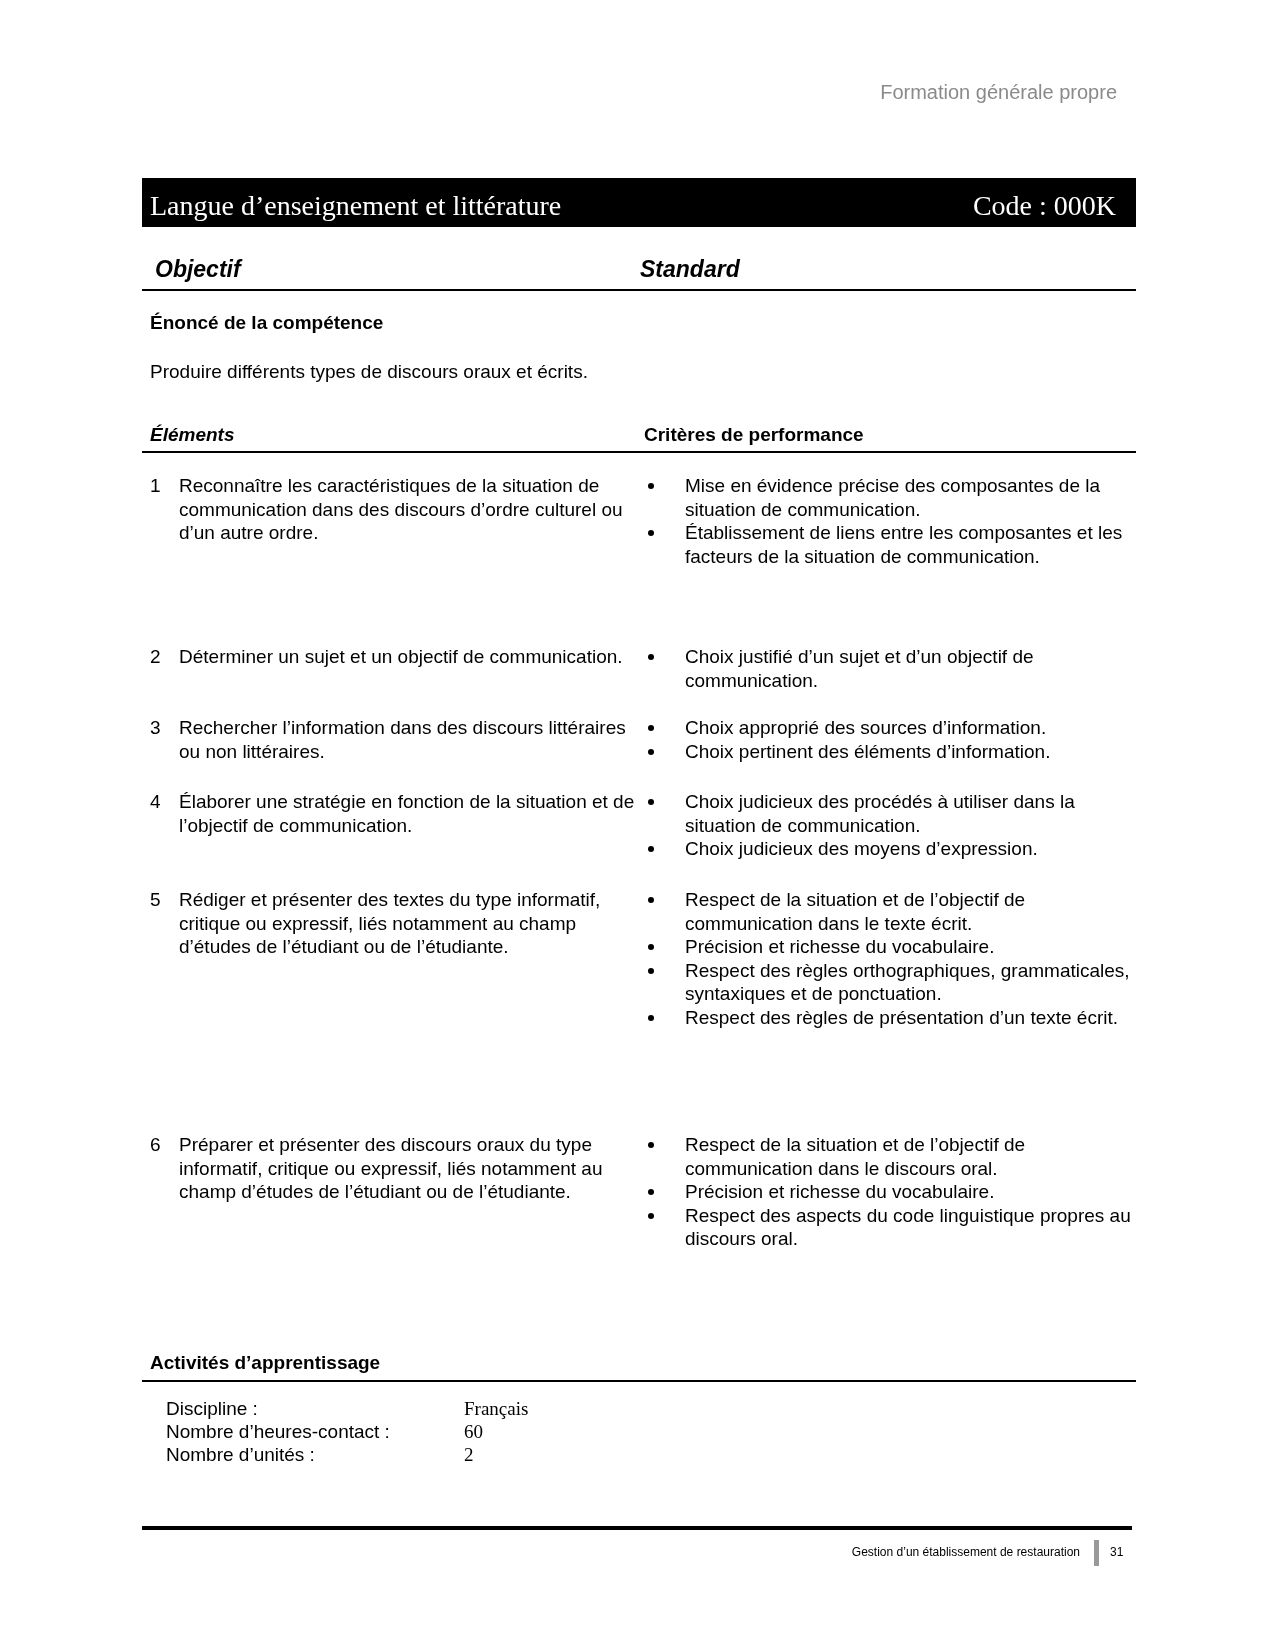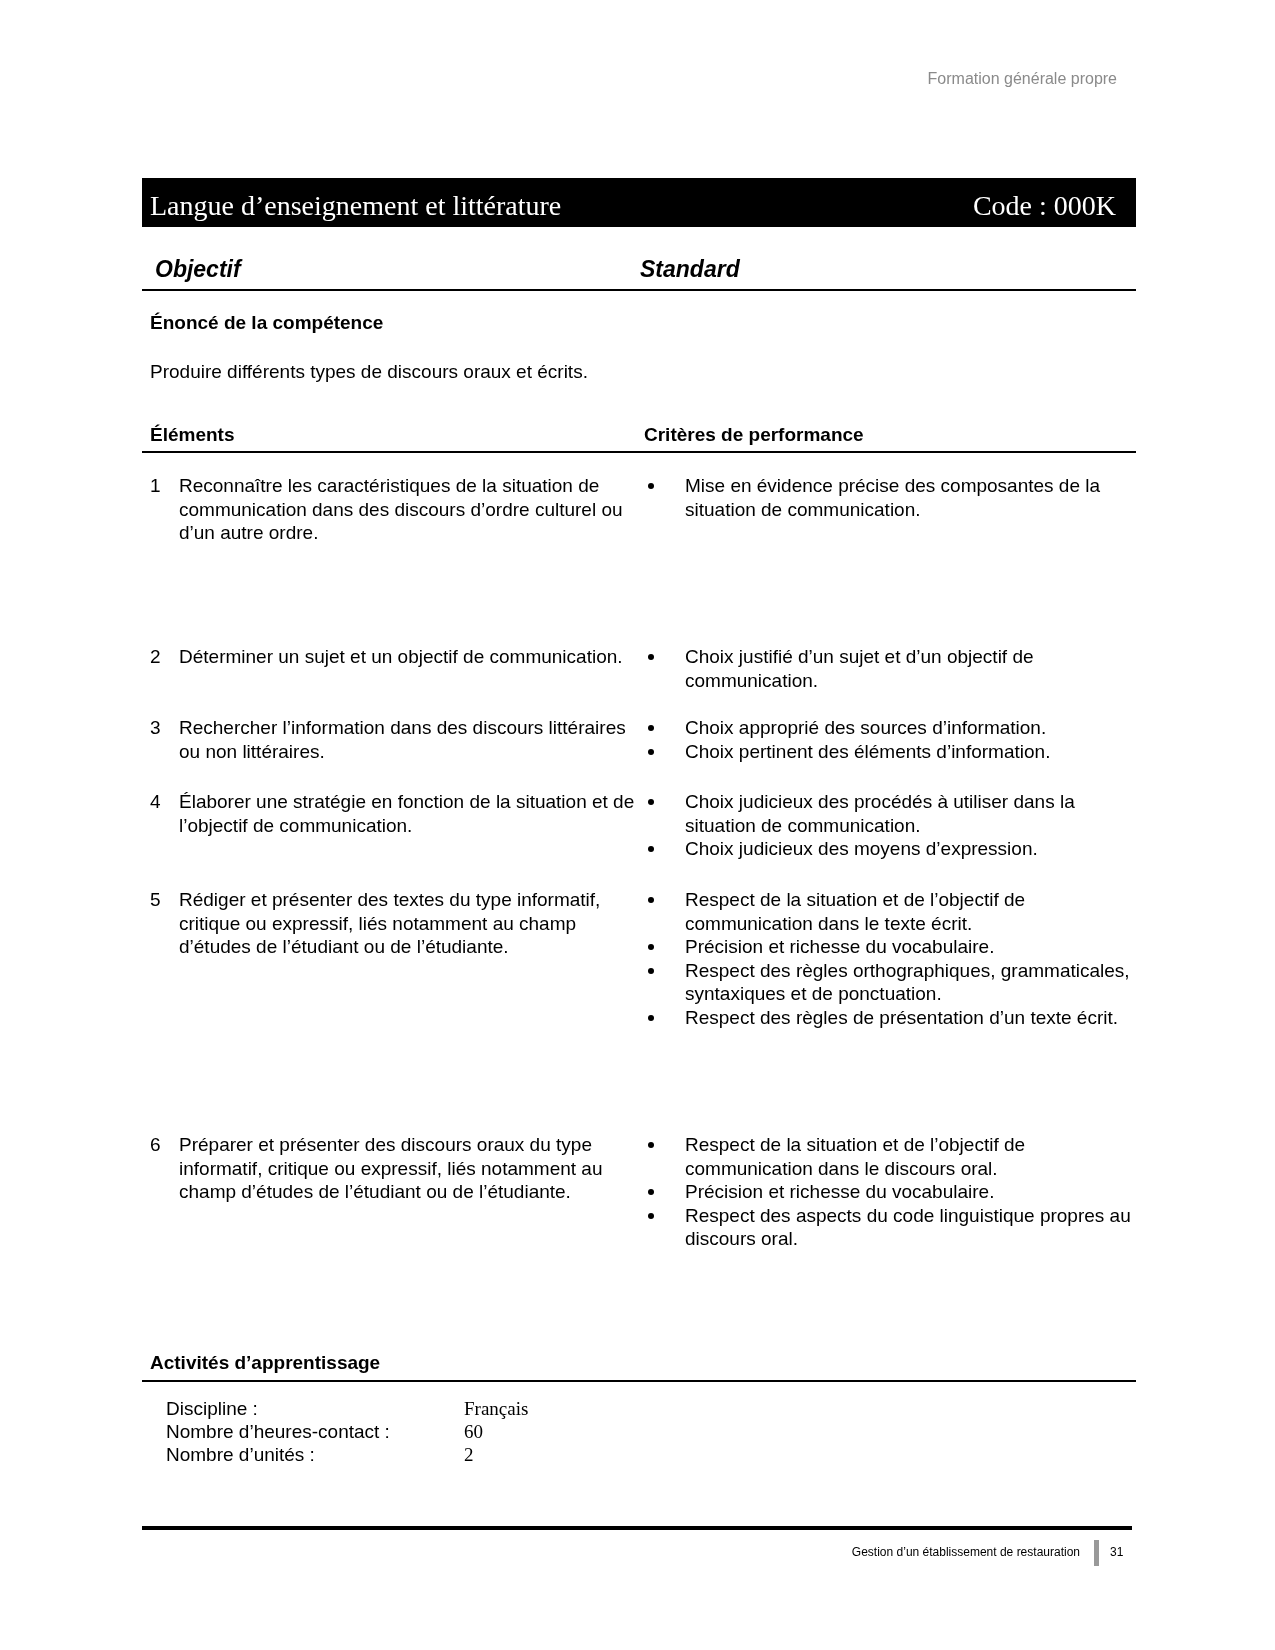--- a/index.html
+++ b/index.html
@@ -2,21 +2,21 @@
 <html><head>
 <meta charset="utf-8">
 <style>
   html, body { margin: 0; padding: 0; background: #ffffff; }
   body {
     width: 1275px; height: 1650px; position: relative; overflow: hidden;
     font-family: "Liberation Sans", sans-serif; color: #000;
   }
   .abs { position: absolute; }
   .running-head {
-    right: 158px; top: 70px; font-size: 16px; color: #8a8a8a; white-space: nowrap;
+    right: 158px; top: 81px; font-size: 20px; color: #8a8a8a; white-space: nowrap;
   }
   .title-bar {
     left: 142px; top: 178px; width: 994px; height: 49px; background: #000000; color: #fff;
     font-size: 28px;
     font-family: Liberation Serif, serif;
   }
   .title-bar .left { position: absolute; left: 8px; top: 12px; white-space: nowrap; }
   .title-bar .right { position: absolute; right: 20px; top: 12px; white-space: nowrap; }
   .section-head {
     font-family: Liberation Sans, sans-serif; font-weight: bold; font-style: italic;
@@ -52,31 +52,32 @@
   <span class="right">Code : 000K</span>
 </div>
 
 <div class="abs section-head" style="left:155px; top:256px;">Objectif</div>
 <div class="abs section-head" style="left:640px; top:256px;">Standard</div>
 <div class="abs rule" style="top:289px;"></div>
 
 <div class="abs h-bold" style="left:150px; top:312px;">Énoncé de la compétence</div>
 <div class="abs body-text" style="left:150px; top:360px; white-space:nowrap;">Produire différents types de discours oraux et écrits.</div>
 
-<div class="abs h-bold" style="left:150px; top:424px;">Éléments</div>
+<div class="abs h-bold" style="left:150px; top:424px;font-style:italic;">Éléments</div>
 <div class="abs h-bold" style="left:644px; top:424px;">Critères de performance</div>
 <div class="abs rule" style="top:451px;"></div>
 
 <div class="abs item body-text" style="top:474px;">
   <span class="num">1</span>
   <div class="txt">Reconnaître les caractéristiques de la situation de communication dans des discours d’ordre culturel ou d’un autre ordre.</div>
 </div>
 <div class="abs crit body-text" style="top:474px;">
   <ul>
     <li><span class="bullet"></span><span>Mise en évidence précise des composantes de la situation de communication.</span></li>
+    <li><span class="bullet"></span><span>Établissement de liens entre les composantes et les facteurs de la situation de communication.</span></li>
   </ul>
 </div>
 
 <div class="abs item body-text" style="top:645px;">
   <span class="num">2</span>
   <div class="txt">Déterminer un sujet et un objectif de communication.</div>
 </div>
 <div class="abs crit body-text" style="top:645px;">
   <ul>
     <li><span class="bullet"></span><span>Choix justifié d’un sujet et d’un objectif de communication.</span></li>

